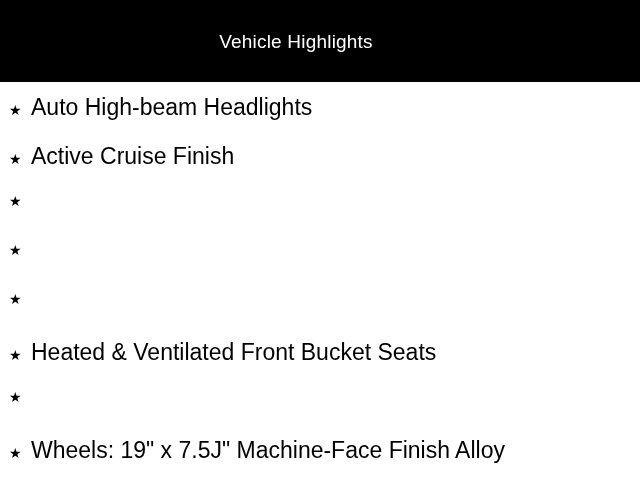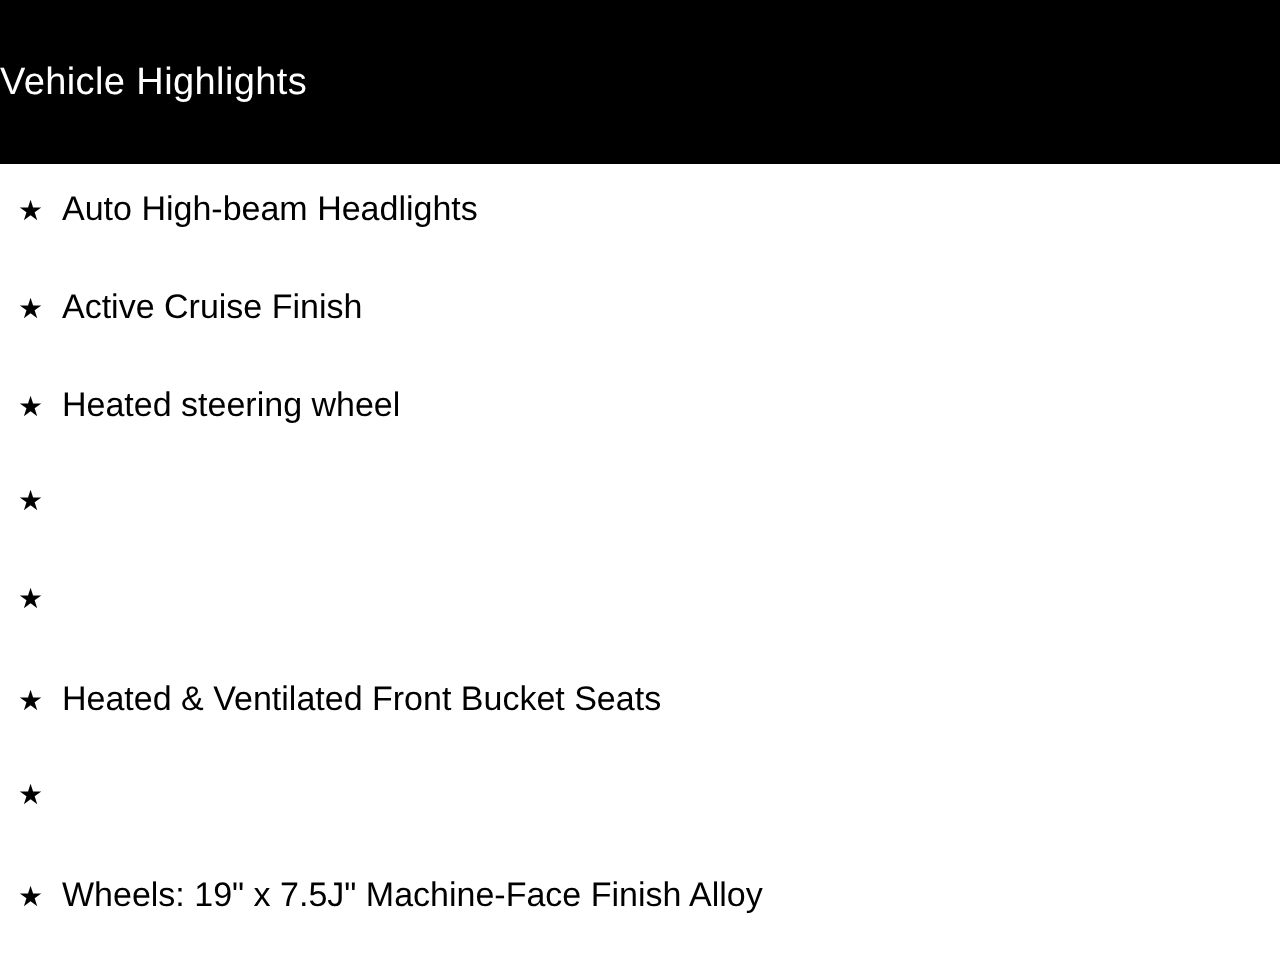--- a/index.html
+++ b/index.html
@@ -20,21 +20,21 @@
     background: #ffffff;
     box-sizing: border-box;
   }
   .header-bar {
     position: relative;
     width: 640px;
     height: 82px;
     background: #000000;
     display: flex;
     align-items: center;
-    justify-content: flex-start;
+    justify-content: center;
     box-sizing: border-box;
     padding-right: 48px;
   }
   .header-title {
     color: #ffffff;
     font-size: 19px;
     font-family: "Liberation Sans", sans-serif;
     letter-spacing: 0.2px;
     line-height: 1;
     white-space: nowrap;
@@ -55,21 +55,21 @@
   .bullet-star {
     width: 22px;
     flex: 0 0 22px;
     color: #000000;
     font-size: 14px;
     line-height: 1;
     text-align: left;
   }
   .highlight-text {
     color: #000000;
-    font-size: 17px;
+    font-size: 23px;
     font-family: "Liberation Sans", sans-serif;
     line-height: 1;
     white-space: nowrap;
   }
 </style>
 </head>
 <body>
 
 <div class="page">
 
@@ -84,21 +84,20 @@
       <span class="highlight-text">Auto High-beam Headlights</span>
     </li>
 
     <li class="highlight-item">
       <span class="bullet-star">★</span>
       <span class="highlight-text">Active Cruise Finish</span>
     </li>
 
     <li class="highlight-item">
       <span class="bullet-star">★</span>
-      <span class="highlight-text">Heated steering wheel</span>
     </li>
 
     <li class="highlight-item">
       <span class="bullet-star">★</span>
     </li>
 
     <li class="highlight-item">
       <span class="bullet-star">★</span>
     </li>
 

